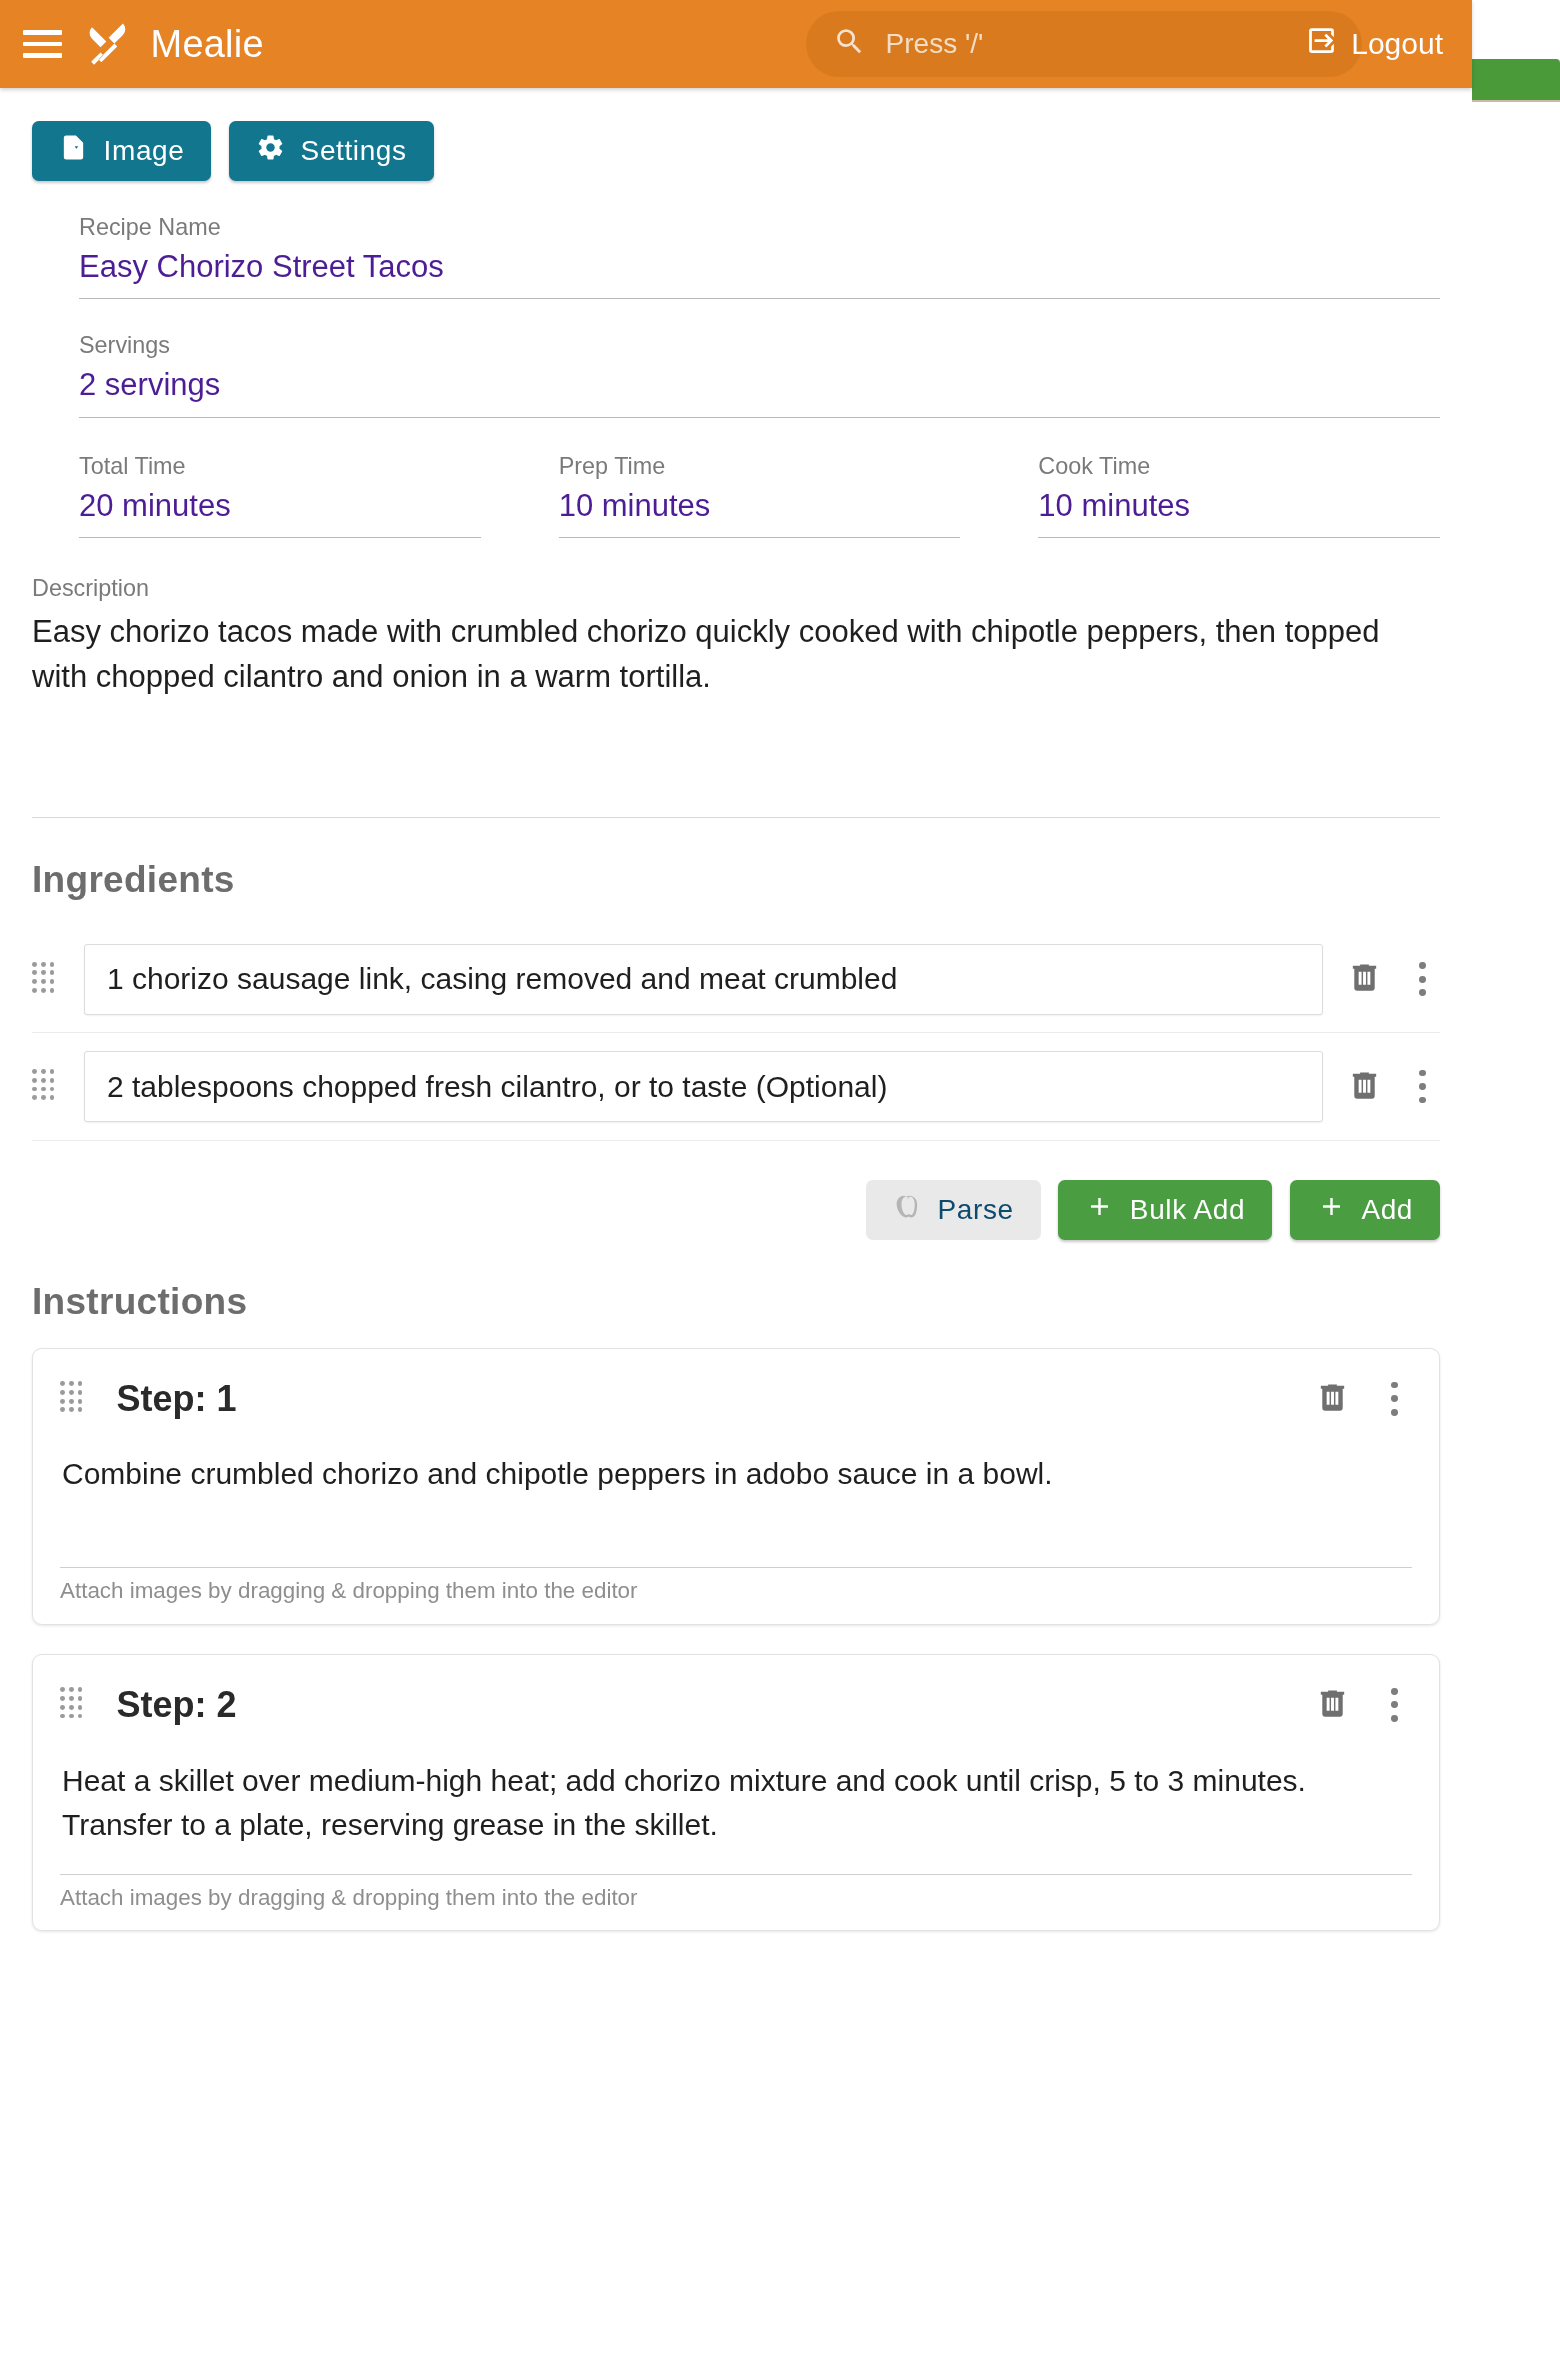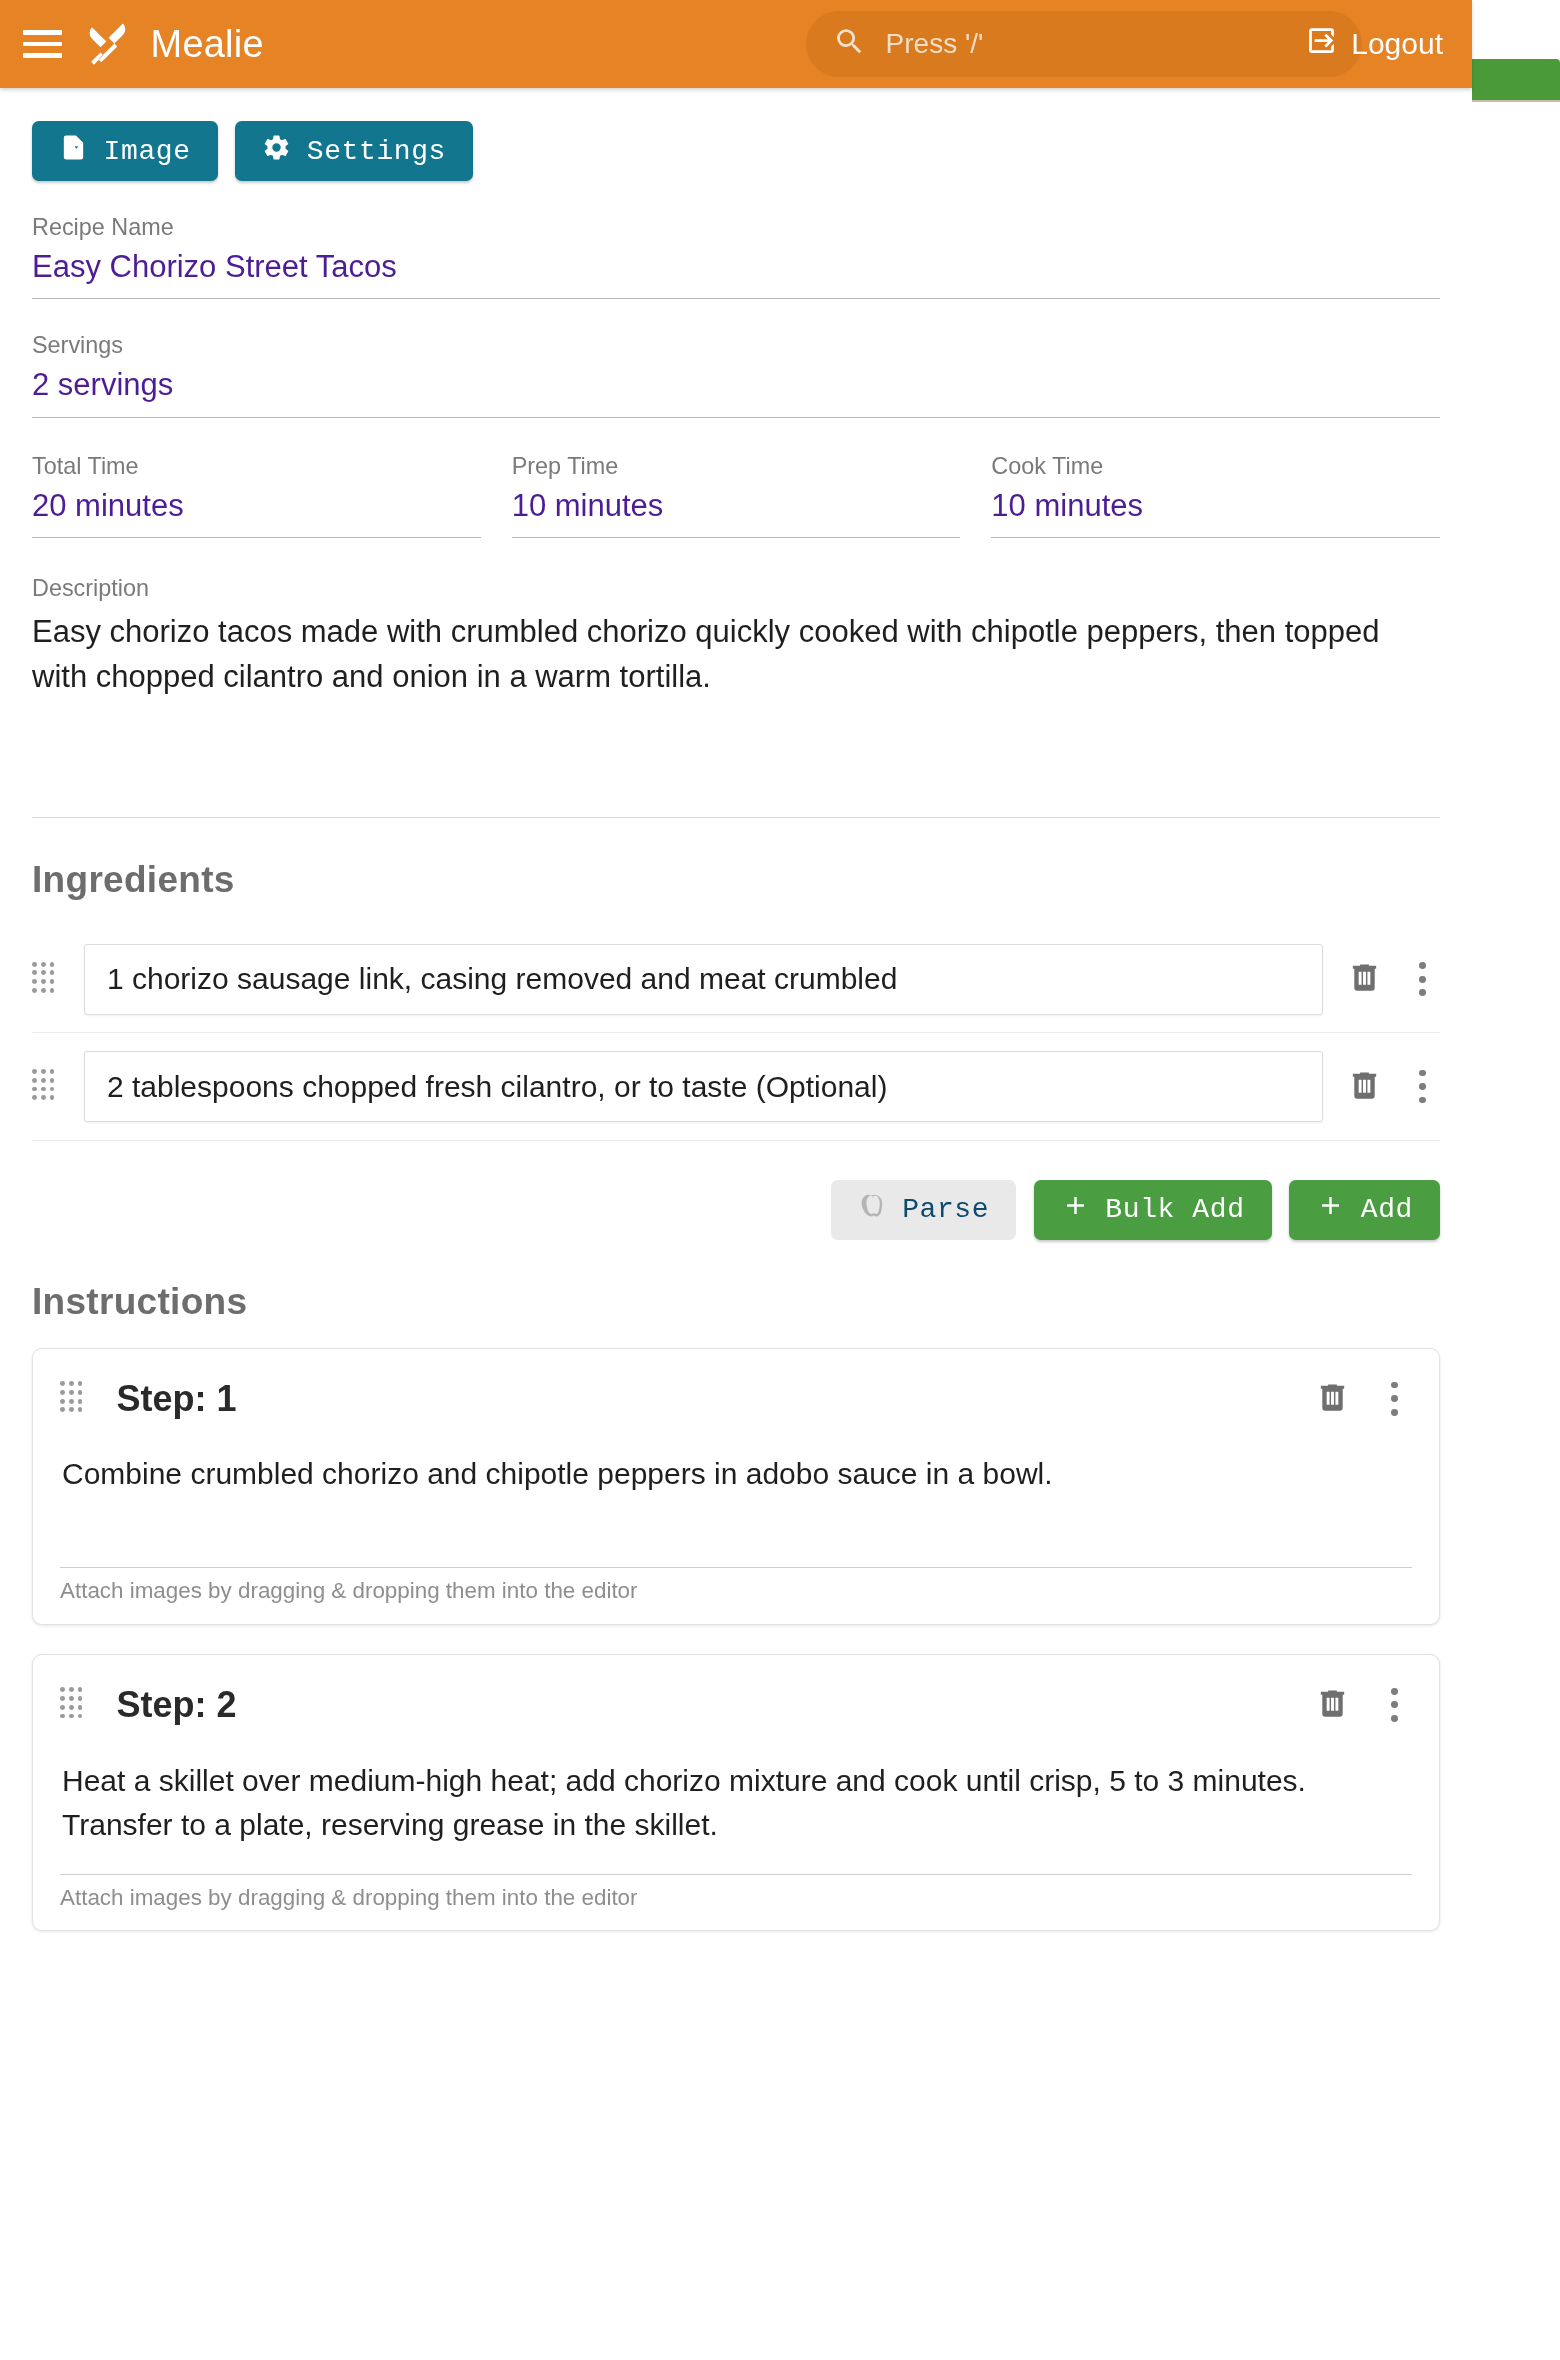--- a/index.html
+++ b/index.html
@@ -111,36 +111,36 @@
     position: relative;
     z-index: 10;
     background: #fff;
   }
   .btn-row { display: flex; gap: 17.6px; padding-top: 33px; }
   .btn {
     border: 0;
     border-radius: 6.8px;
     color: #fff;
     font-size: 28px;
-    font-family: Liberation Mono, monospace;
+    font-family: Liberation Sans, sans-serif;
     font-weight: 500;
     letter-spacing: 0.6px;
     padding: 0 27px;
     height: 60px;
     display: inline-flex;
     align-items: center;
     gap: 15.6px;
     cursor: pointer;
     box-shadow: 0 2px 2.9px rgba(0,0,0,.22);
   }
   .btn-teal { background: #12768f; }
   .btn-green { background: #4a9d41; }
   .btn-grey { background: #e9e9e9; color: #0c4a6e; box-shadow: none; cursor: default; }
 
-  .field { margin-top: 33px; }
+  .field { margin-top: 33px; margin-left: 47px; }
   .field-label {
     font-size: 23.4px;
     color: #7a7a7a;
     margin-bottom: 7.8px;
   }
   .field-value {
     font-size: 31px;
     color: #4c1d95;
     padding-bottom: 13.7px;
     border-bottom: 1.5px solid #b9b9b9;

